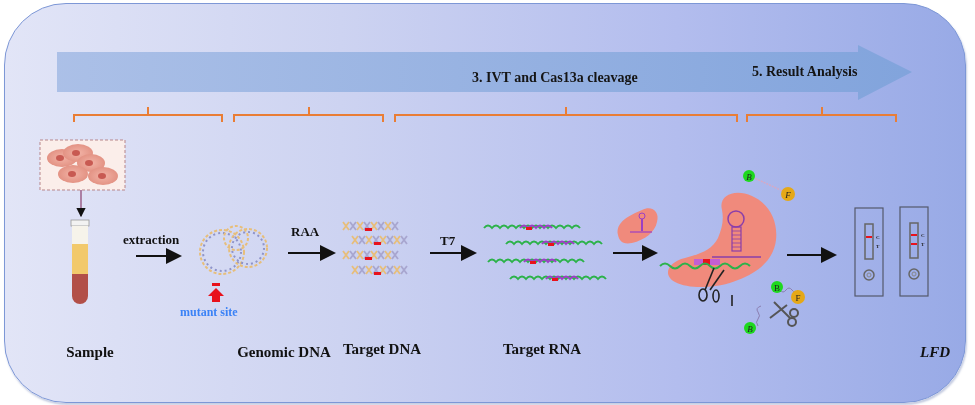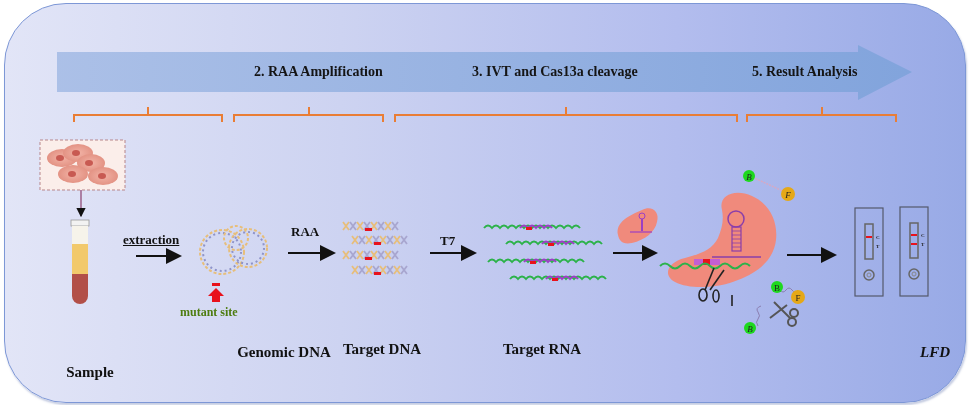--- a/index.html
+++ b/index.html
@@ -12,21 +12,21 @@
     box-shadow:1px 2px 2px rgba(90,110,170,0.35);
   }
   .step-label {
     position:absolute; top:64px; font-weight:bold; font-size:14px; color:#151515; white-space:nowrap;
   }
   .bottom-label {
     position:absolute; top:344px; font-weight:bold; font-size:15px; color:#111; white-space:nowrap;
     transform:translateX(-50%);
   }
   .arrow-label { position:absolute; font-weight:bold; font-size:13px; color:#111; white-space:nowrap; }
-  .mutant-label { position:absolute; left:180px; top:305px; font-weight:bold; font-size:12px; color:#4d7c0f; }
+  .mutant-label { position:absolute; left:180px; top:305px; font-weight:bold; font-size:12px; color:#3b82f6; }
   svg text { font-family:"Liberation Serif", serif; }
 </style>
 </head>
 <body>
 
 <div id="canvas">
   <div class="panel"></div>
 
   <svg width="975" height="405" style="position:absolute;left:0;top:0;">
     <defs>
@@ -232,28 +232,27 @@
       <rect x="911" y="243" width="6" height="2" fill="#e8121c"></rect>
       <circle cx="914" cy="274" r="5" fill="none" stroke="#666" stroke-width="1.5"></circle>
       <circle cx="914" cy="274" r="2" fill="none" stroke="#888" stroke-width="1"></circle>
     </g>
     <text x="876" y="239" font-size="5" font-weight="bold" fill="#222">C</text>
     <text x="876" y="248" font-size="5" font-weight="bold" fill="#222">T</text>
     <text x="921" y="237" font-size="5" font-weight="bold" fill="#222">C</text>
     <text x="921" y="246" font-size="5" font-weight="bold" fill="#222">T</text>
   </svg>
 
-  <div class="step-label" style="left:254px;">2. RAA  Amplification</div>
-  <div class="step-label" style="left:472px;">3. IVT and Cas13a cleavage</div>
+  <div class="step-label" style="left:472px;margin-top:6px;">3. IVT and Cas13a cleavage</div>
   <div class="step-label" style="left:752px;">5. Result Analysis</div>
 
-  <div class="arrow-label" style="left:123px; top:232px;text-decoration:underline;">extraction</div>
+  <div class="arrow-label" style="left:123px; top:232px;">extraction</div>
   <div class="arrow-label" style="left:291px; top:224px;">RAA</div>
   <div class="arrow-label" style="left:440px; top:233px;">T7</div>
 
   <div class="mutant-label">mutant site</div>
 
-  <div class="bottom-label" style="left:90px;margin-top:20px;">Sample</div>
+  <div class="bottom-label" style="left:90px;">Sample</div>
   <div class="bottom-label" style="left:240px;margin-left:44px;">Genomic DNA</div>
   <div class="bottom-label" style="left:382px; top:341px;">Target DNA</div>
   <div class="bottom-label" style="left:542px; top:341px;">Target RNA</div>
   <div class="bottom-label" style="left:935px;font-style:italic;">LFD</div>
 </div>
 
 </body></html>

